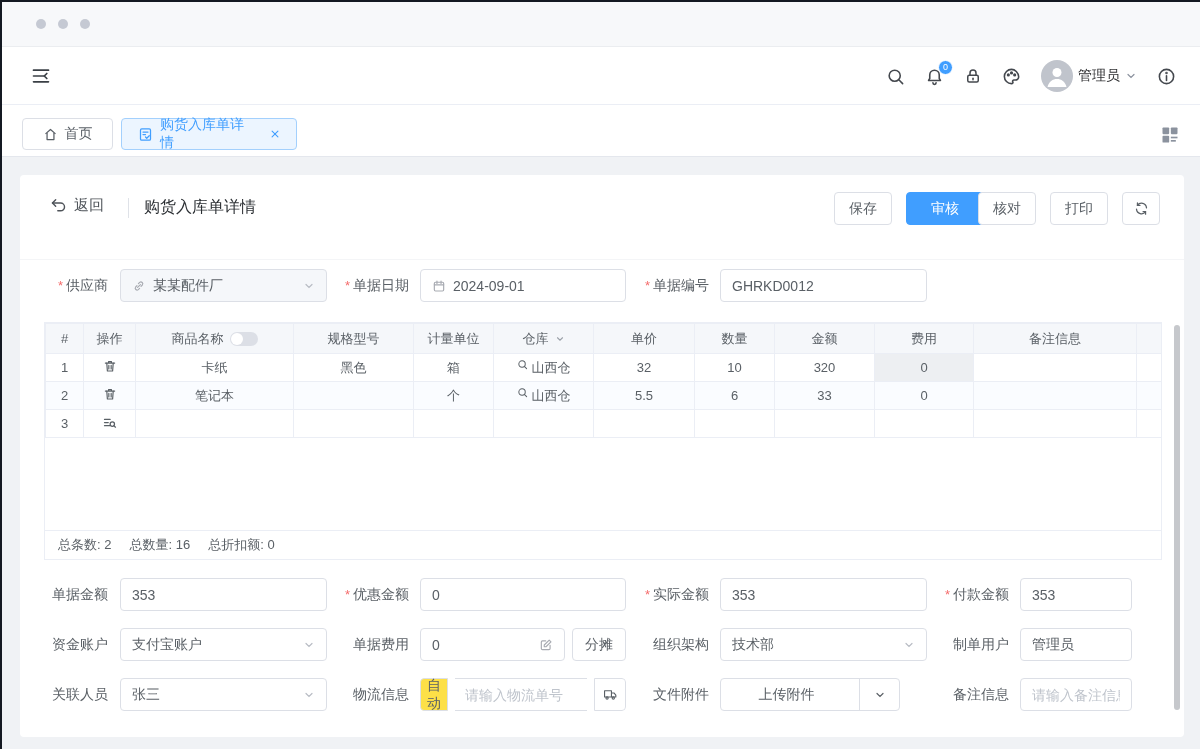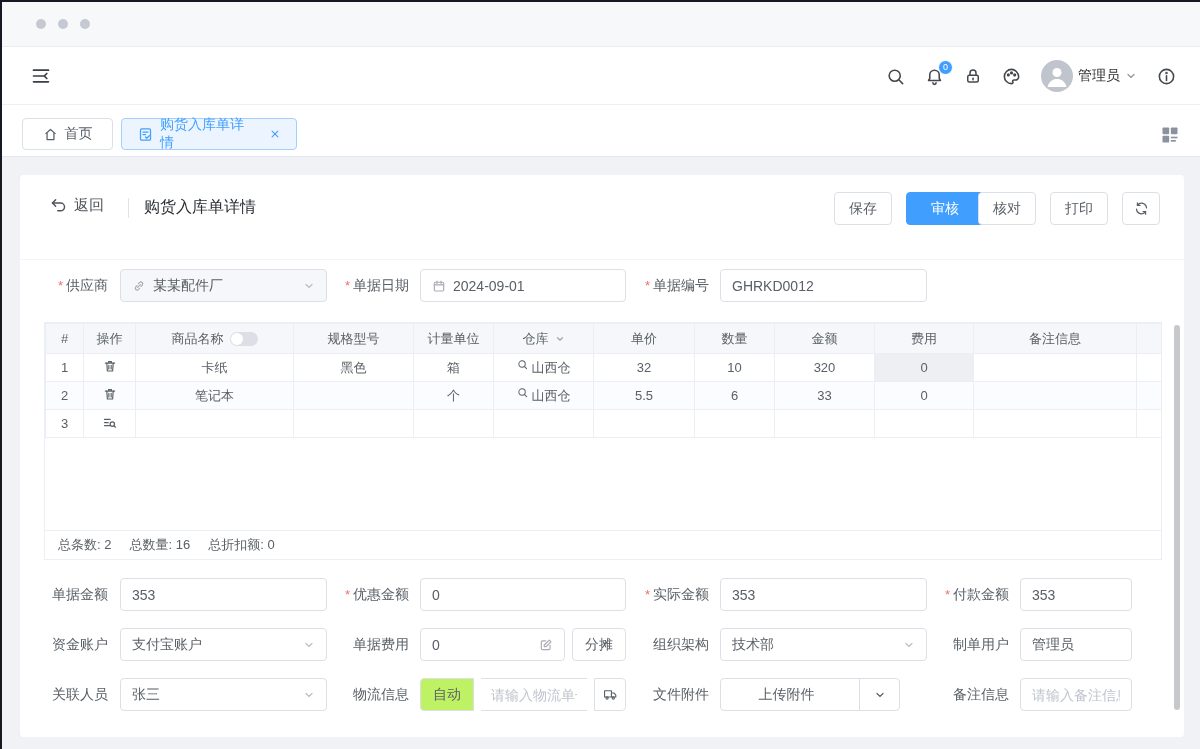--- a/index.html
+++ b/index.html
@@ -111,22 +111,22 @@
     border-radius:50%; background:#fff; }
   .wh-cell { display:inline-flex; align-items:flex-start; gap:4px; }
   .op-icon { color:#5a6066; display:inline-flex; cursor:pointer; }
 
   .stats-bar { position:absolute; left:0; bottom:0; width:100%; height:29px;
     border-top:1px solid #ebeef5; display:flex; align-items:center; gap:18px;
     padding-left:13px; font-size:13px; color:#5a6066; background:#fff; }
 
   
   .lg-group { display:flex; padding:0; overflow:hidden; border:none; }
-  .lg-btn { width:54px; height:33px; border:1px solid #dcdfe6; border-radius:4px 0 0 4px;
-    background:#bef264; color:#5a6066; font-size:14px; display:flex; align-items:center;
+  .lg-btn { width:28px; height:33px; border:1px solid #dcdfe6; border-radius:4px 0 0 4px;
+    background:#fde047; color:#5a6066; font-size:14px; display:flex; align-items:center;
     justify-content:center; cursor:pointer; flex:none; }
   .lg-input { flex:1; height:33px; border-top:1px solid #dcdfe6; border-bottom:1px solid #dcdfe6;
     display:flex; align-items:center; padding:0 10px; background:#fff; min-width:0; }
   .lg-input input { width:100%; border:none; outline:none; font-size:14px; color:#5a6066;
     background:transparent; font-family:inherit; }
   .lg-input input::placeholder { color:#bfc4cc; }
   .lg-truck { width:32px; height:33px; border:1px solid #dcdfe6; border-radius:0 4px 4px 0;
     background:#fff; color:#5a6066; display:flex; align-items:center; justify-content:center;
     cursor:pointer; flex:none; }
 

